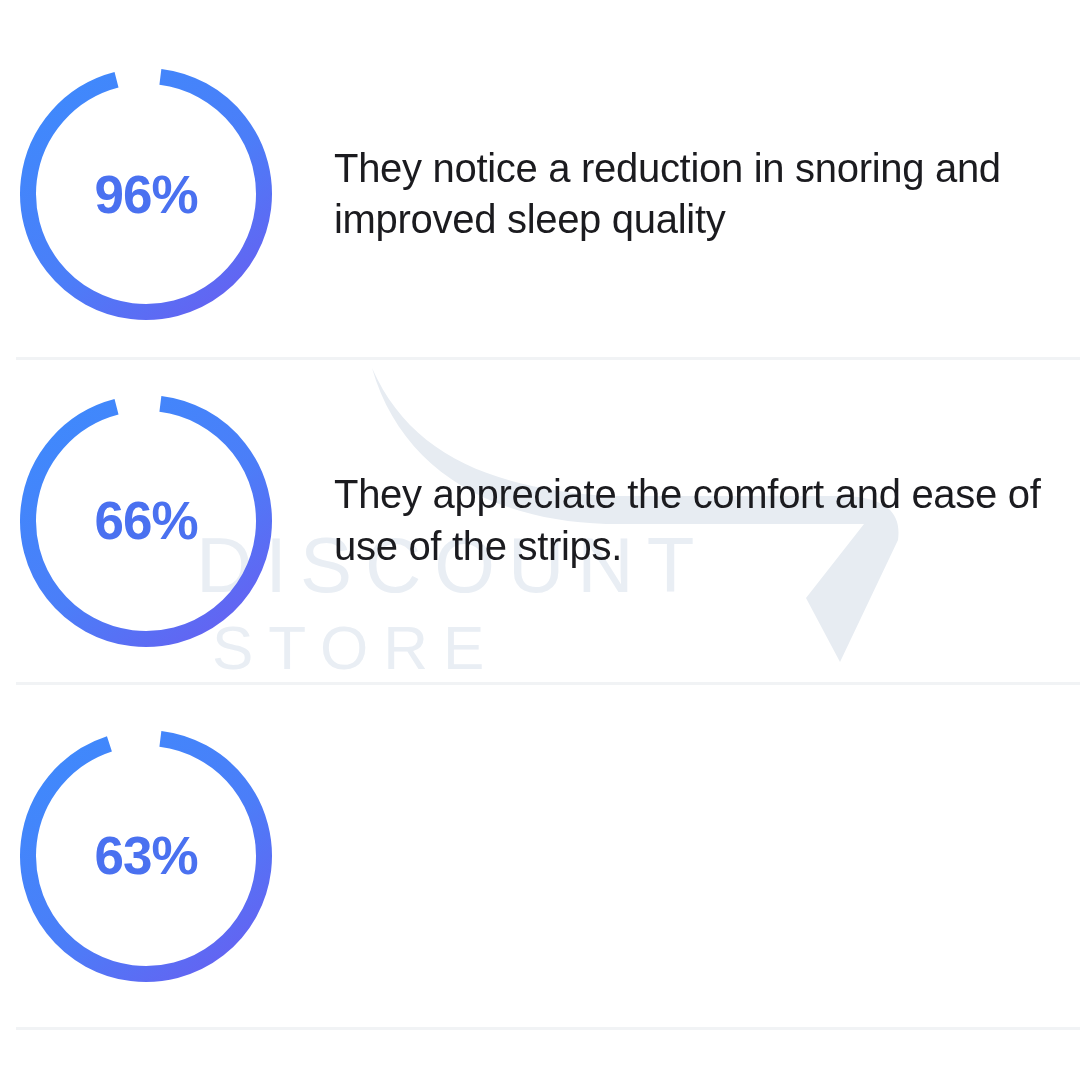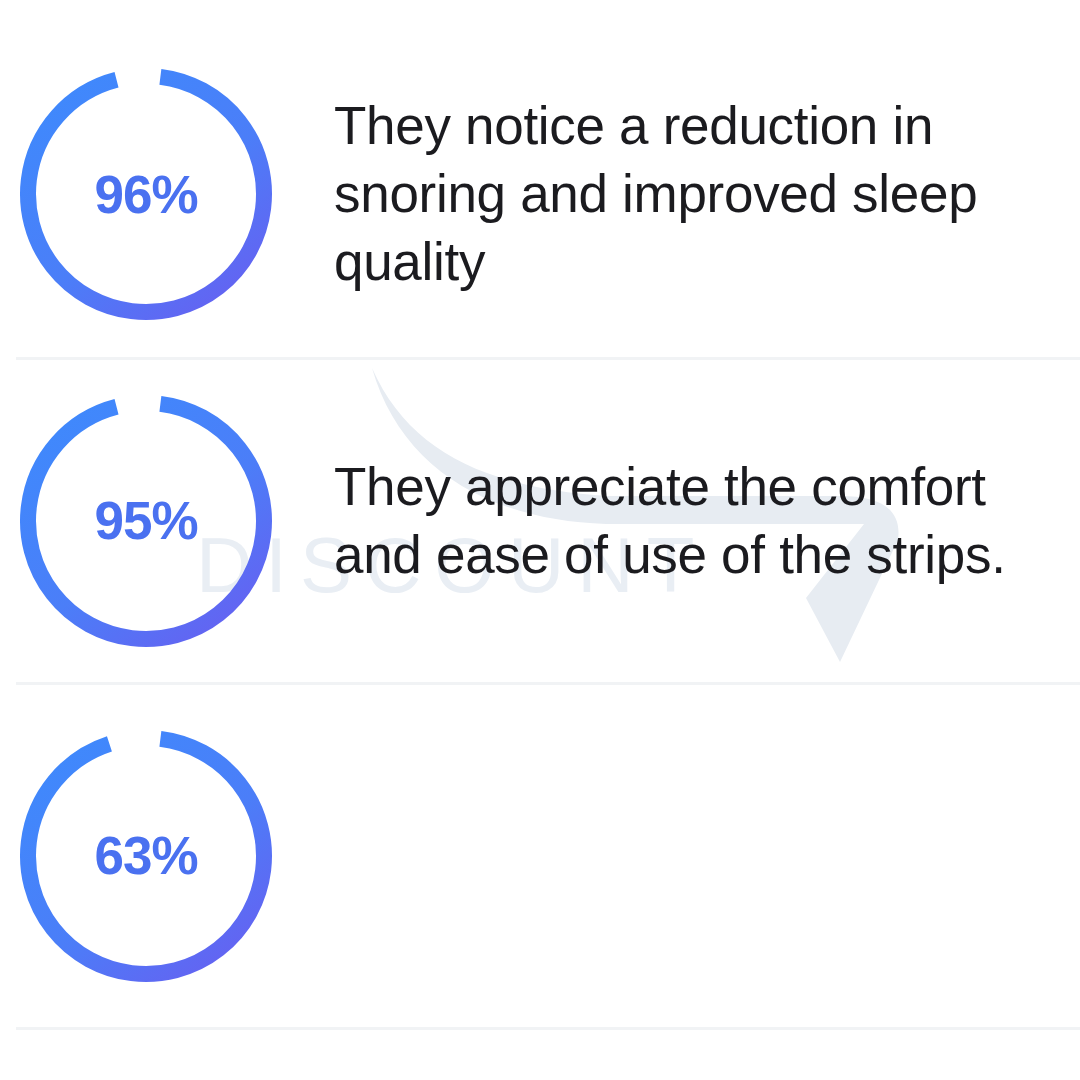--- a/index.html
+++ b/index.html
@@ -112,39 +112,40 @@
     letter-spacing: -1px;
     color: #4a71f0;
   }
 
   
   .stat-text {
     flex: 1;
     padding-left: 48px;
     padding-right: 18px;
     font-family: "Liberation Sans", sans-serif;
-    font-size: 53px;
+    font-size: 40px;
     line-height: 1.28;
     color: #1b1b1f;
     font-weight: 400;
     letter-spacing: -0.3px;
   }
   .stat-row[data-row="2"] .stat-text { padding-left: 46px; }
 </style>
 </head>
 <body>
 
 <div id="watermark-layer">
   <svg id="watermark-swoosh" viewBox="0 0 570 310" xmlns="http://www.w3.org/2000/svg" aria-hidden="true">
     <path d="M2 6 C 40 92, 120 126, 238 134 L 470 134
              C 512 134, 532 148, 528 178
              L 470 300 L 436 236 L 494 162 L 236 162
              C 116 158, 30 104, 2 6 Z" fill="#e7ecf2"></path>
   </svg>
   <div id="watermark-text-primary">DISCOUNT</div>
+  <div id="watermark-text-secondary">STORE</div>
 </div>
 
 <div id="stat-list">
 
   <div class="stat-row" data-row="0">
     <div class="donut-wrap">
       <svg class="donut-svg" viewBox="0 0 280 280" xmlns="http://www.w3.org/2000/svg" aria-hidden="true">
         <defs>
           <linearGradient id="ringGrad0" x1="1" y1="0" x2="0" y2="1">
             <stop offset="0%" stop-color="#3d8bfd"></stop>
@@ -164,21 +165,21 @@
       <svg class="donut-svg" viewBox="0 0 280 280" xmlns="http://www.w3.org/2000/svg" aria-hidden="true">
         <defs>
           <linearGradient id="ringGrad1" x1="1" y1="0" x2="0" y2="1">
             <stop offset="0%" stop-color="#3d8bfd"></stop>
             <stop offset="55%" stop-color="#4b7ef8"></stop>
             <stop offset="100%" stop-color="#6a5cf0"></stop>
           </linearGradient>
         </defs>
         <circle class="ring-arc" cx="140" cy="140" r="118" fill="none" stroke="url(#ringGrad1)" stroke-width="16" stroke-linecap="butt" transform="rotate(-83 140 140)" stroke-dasharray="696.9309142723597 44.48495197483146" stroke-dashoffset="0"></circle>
       </svg>
-      <div class="donut-value">95%</div>
+      <div class="donut-value">66%</div>
     </div>
     <div class="stat-text">They appreciate the comfort and ease of use of the strips.</div>
   </div>
 
   <div class="stat-row" data-row="2">
     <div class="donut-wrap">
       <svg class="donut-svg" viewBox="0 0 280 280" xmlns="http://www.w3.org/2000/svg" aria-hidden="true">
         <defs>
           <linearGradient id="ringGrad2" x1="1" y1="0" x2="0" y2="1">
             <stop offset="0%" stop-color="#3d8bfd"></stop>

